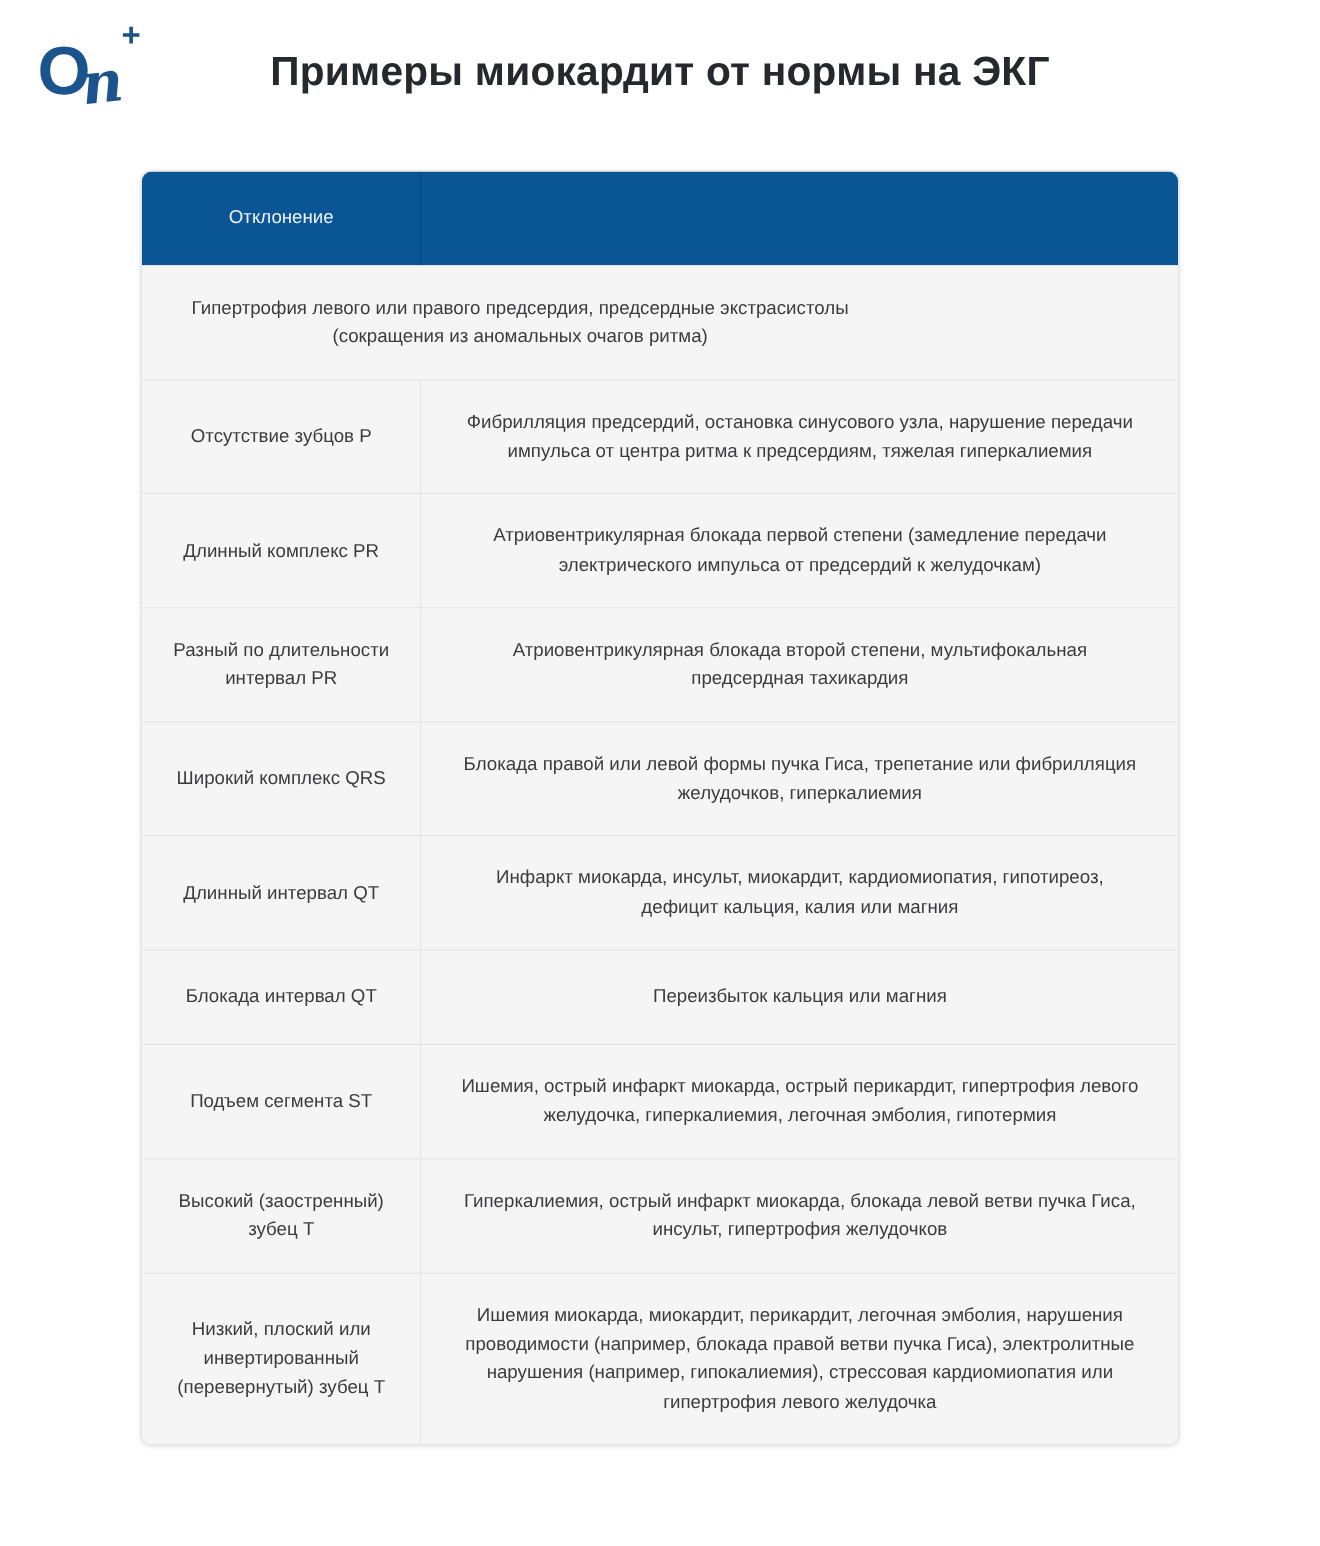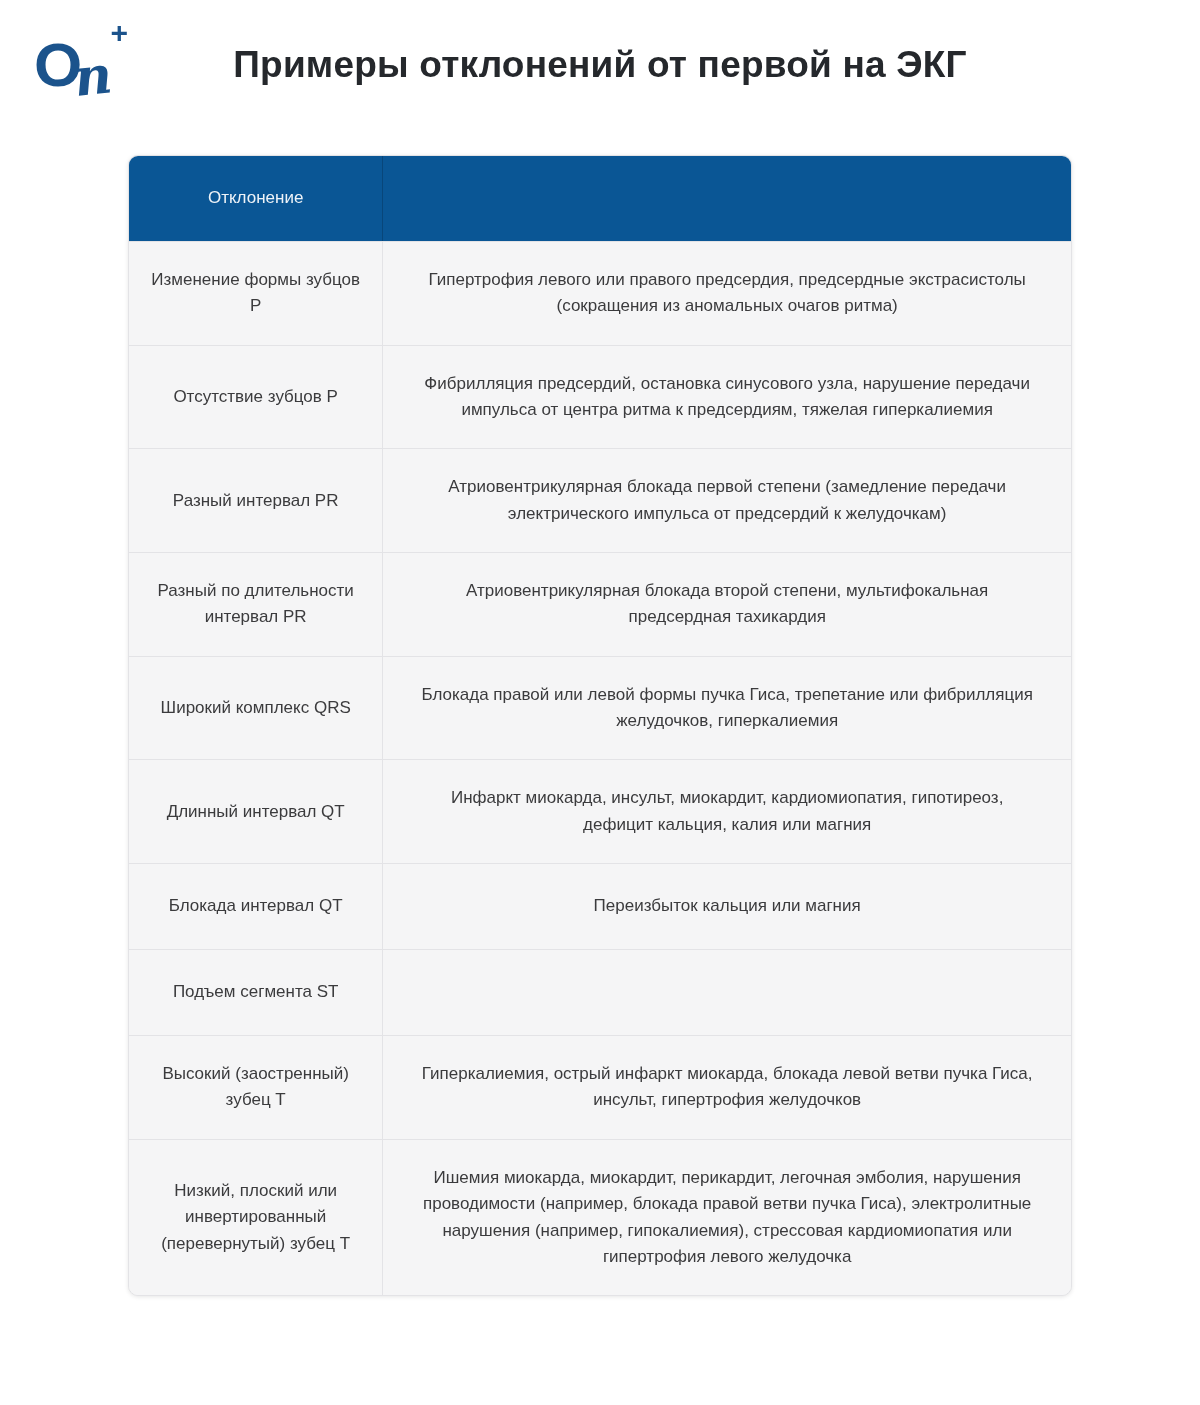--- a/index.html
+++ b/index.html
@@ -56,41 +56,40 @@
 <body>
 
 <div class="page">
 
   <header class="page-header">
     <div class="logo">
       <span class="logo-o">O</span>
       <span class="logo-n">n</span>
       <span class="logo-plus">+</span>
     </div>
-    <h1 class="page-title">Примеры отклонений от первой на ЭКГ</h1>
+    <h1 class="page-title">Примеры миокардит от нормы на ЭКГ</h1>
   </header>
 
   <section class="table-card">
 
     <div class="t-row t-head">
       <div class="t-cell col-dev">Отклонение</div>
     </div>
 
     <div class="t-row">
-      <div class="t-cell col-dev">Изменение формы зубцов P</div>
       <div class="t-cell col-int">Гипертрофия левого или правого предсердия, предсердные экстрасистолы (сокращения из аномальных очагов ритма)</div>
     </div>
 
     <div class="t-row">
       <div class="t-cell col-dev">Отсутствие зубцов P</div>
       <div class="t-cell col-int">Фибрилляция предсердий, остановка синусового узла, нарушение передачи импульса от центра ритма к предсердиям, тяжелая гиперкалиемия</div>
     </div>
 
     <div class="t-row">
-      <div class="t-cell col-dev">Разный интервал PR</div>
+      <div class="t-cell col-dev">Длинный комплекс PR</div>
       <div class="t-cell col-int">Атриовентрикулярная блокада первой степени (замедление передачи электрического импульса от предсердий к желудочкам)</div>
     </div>
 
     <div class="t-row">
       <div class="t-cell col-dev">Разный по длительности интервал PR</div>
       <div class="t-cell col-int">Атриовентрикулярная блокада второй степени, мультифокальная предсердная тахикардия</div>
     </div>
 
     <div class="t-row">
       <div class="t-cell col-dev">Широкий комплекс QRS</div>
@@ -102,20 +101,21 @@
       <div class="t-cell col-int">Инфаркт миокарда, инсульт, миокардит, кардиомиопатия, гипотиреоз, дефицит кальция, калия или магния</div>
     </div>
 
     <div class="t-row">
       <div class="t-cell col-dev">Блокада интервал QT</div>
       <div class="t-cell col-int">Переизбыток кальция или магния</div>
     </div>
 
     <div class="t-row">
       <div class="t-cell col-dev">Подъем сегмента ST</div>
+      <div class="t-cell col-int">Ишемия, острый инфаркт миокарда, острый перикардит, гипертрофия левого желудочка, гиперкалиемия, легочная эмболия, гипотермия</div>
     </div>
 
     <div class="t-row">
       <div class="t-cell col-dev">Высокий (заостренный) зубец T</div>
       <div class="t-cell col-int">Гиперкалиемия, острый инфаркт миокарда, блокада левой ветви пучка Гиса, инсульт, гипертрофия желудочков</div>
     </div>
 
     <div class="t-row">
       <div class="t-cell col-dev">Низкий, плоский или инвертированный (перевернутый) зубец T</div>
       <div class="t-cell col-int">Ишемия миокарда, миокардит, перикардит, легочная эмболия, нарушения проводимости (например, блокада правой ветви пучка Гиса), электролитные нарушения (например, гипокалиемия), стрессовая кардиомиопатия или гипертрофия левого желудочка</div>

